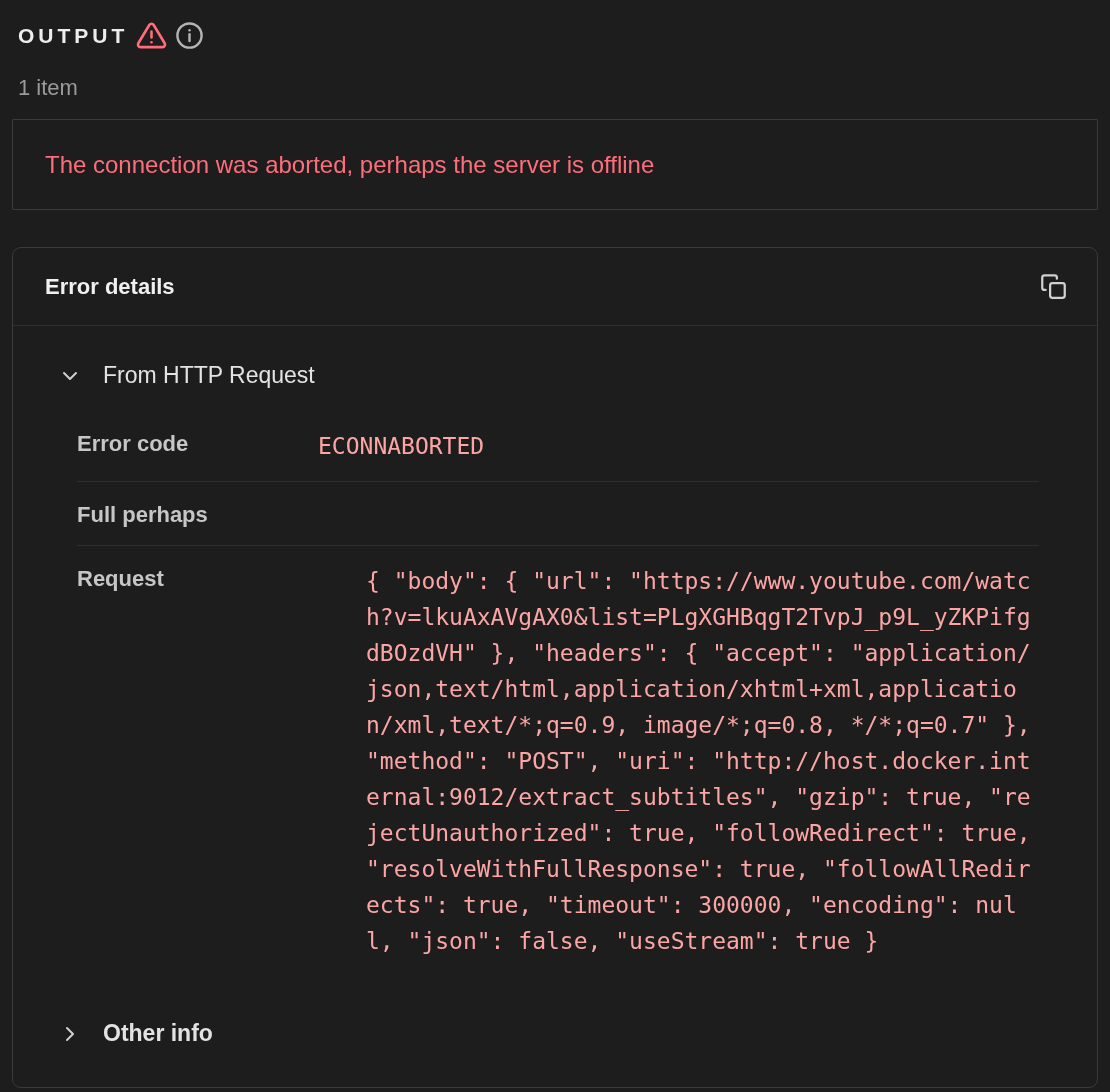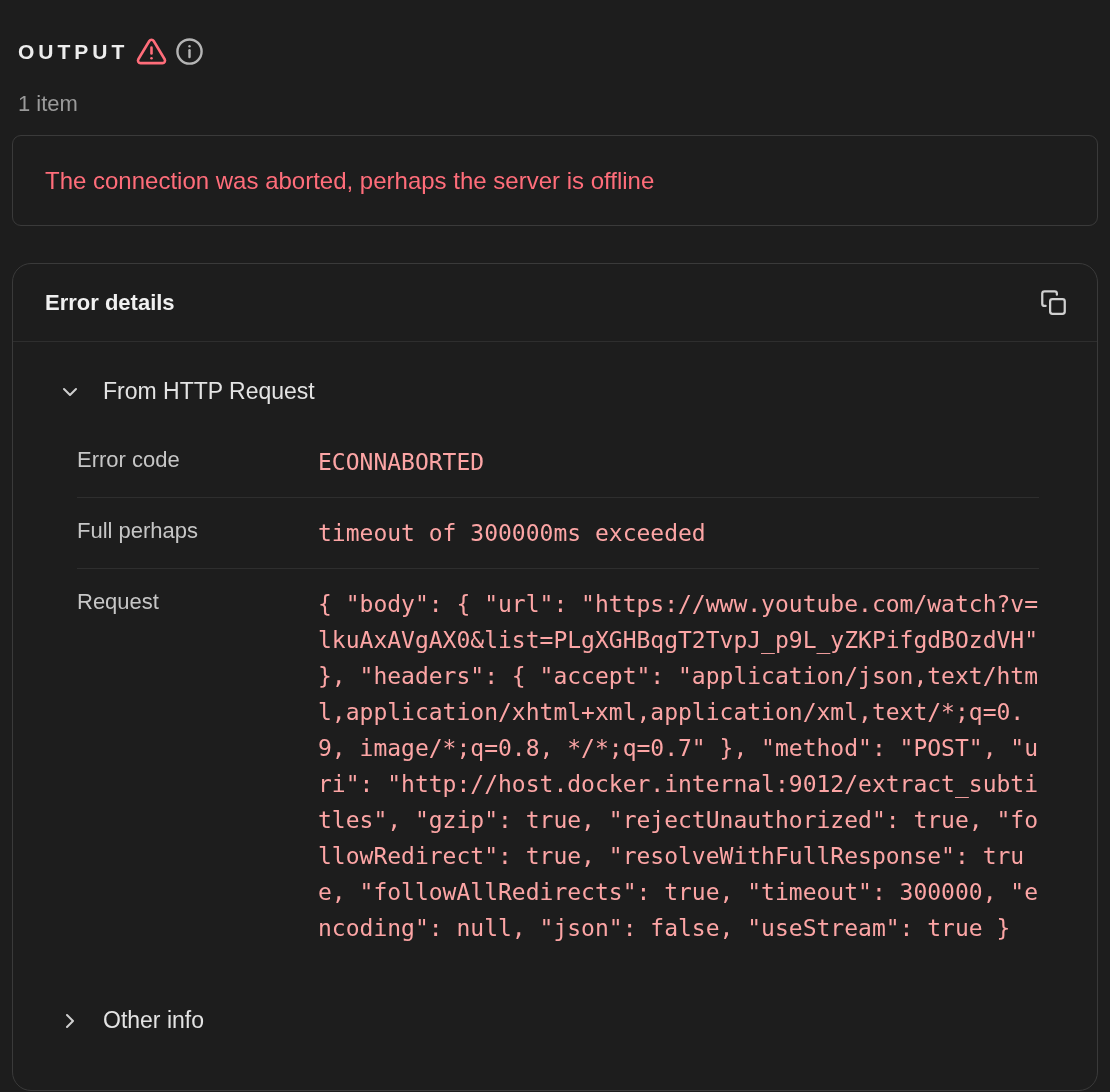--- a/index.html
+++ b/index.html
@@ -8,49 +8,49 @@
     background: #1d1d1d;
     font-family: "Liberation Sans", sans-serif;
     color: #e6e6e6;
     overflow: hidden;
   }
   .page { padding: 18px 12px 0 12px; }
 
   
   .panel-header {
     display: flex; align-items: center; gap: 8px;
-    padding-left: 6px; margin-top: 18px;
+    padding-left: 6px; margin-top: 2px;
   }
   .panel-title {
     font-size: 21px; font-weight: 700; letter-spacing: 4px;
     color: #ededed;
   }
   .icon-btn { display: inline-flex; align-items: center; justify-content: center; background: none; border: none; cursor: pointer; }
 
   .item-count {
     margin-top: 24px; padding-left: 6px;
     font-size: 22px; color: #9a9a9a;
   }
 
   
   .error-banner {
     margin-top: 18px;
     border: 1px solid #3a3a3a;
-    border-radius: 9px;
+    border-radius: 1px;
     padding: 29px 32px;
   }
   .error-banner-text {
     color: #ff6d7a; font-size: 24px; line-height: 1.3;
   }
 
   
   .details-card {
     margin-top: 37px;
     border: 1px solid #3a3a3a;
-    border-radius: 19px;
+    border-radius: 9px;
     min-height: 828px;
   }
   .card-header {
     display: flex; align-items: center; justify-content: space-between;
     padding: 25px 30px 25px 32px;
     border-bottom: 1px solid #2e2e2e;
   }
   .card-title { font-size: 22px; font-weight: 700; color: #f0f0f0; }
 
   .section { padding-top: 36px; }
@@ -61,39 +61,41 @@
   }
   .section-header .chev { width: 26px; display: inline-flex; justify-content: center; }
   .section-title { margin-left: 20px; font-size: 23px; color: #e3e3e3; text-align: right; }
 
   .rows { margin: 22px 58px 0 64px; }
   .kv-row {
     display: flex; align-items: flex-start;
     padding: 17px 0;
     border-bottom: 1px solid #2e2e2e;
   }
-  .kv-row:last-child { border-bottom: none; }
+  .kv-row:last-child { border-bottom: none; gap: 48px; }
   .kv-label {
     flex: 0 0 241px;
     font-size: 22px; color: #c6c6c6;
     padding-top: 3px;
+    font-weight: bold;
   }
   .kv-value {
     flex: 1;
     font-family: "DejaVu Sans Mono", monospace;
     font-size: 23px; line-height: 36px;
     color: #fca5a5;
     word-break: break-all;
     white-space: pre-wrap;
   }
 
   .other-section {
     display: flex; align-items: center;
     padding: 44px 0 40px 44px;
     cursor: pointer;
+    font-weight: bold;
   }
   .other-section .chev { width: 26px; display: inline-flex; justify-content: center; }
 </style>
 </head>
 <body>
 
 <div class="page">
 
   <div class="panel-header">
     <span class="panel-title">OUTPUT</span>
@@ -141,21 +143,20 @@
         <span class="section-title">From HTTP Request</span>
       </div>
 
       <div class="rows">
         <div class="kv-row">
           <div class="kv-label">Error code</div>
           <div class="kv-value">ECONNABORTED</div>
         </div>
         <div class="kv-row">
           <div class="kv-label">Full perhaps</div>
-          <div class="kv-value">timeout of 300000ms exceeded</div>
         </div>
         <div class="kv-row">
           <div class="kv-label">Request</div>
           <div class="kv-value">{ "body": { "url": "https://www.youtube.com/watch?v=lkuAxAVgAX0&amp;list=PLgXGHBqgT2TvpJ_p9L_yZKPifgdBOzdVH" }, "headers": { "accept": "application/json,text/html,application/xhtml+xml,application/xml,text/*;q=0.9, image/*;q=0.8, */*;q=0.7" }, "method": "POST", "uri": "http://host.docker.internal:9012/extract_subtitles", "gzip": true, "rejectUnauthorized": true, "followRedirect": true, "resolveWithFullResponse": true, "followAllRedirects": true, "timeout": 300000, "encoding": null, "json": false, "useStream": true }</div>
         </div>
       </div>
     </div>
 
     <div class="other-section">
       <span class="chev">

